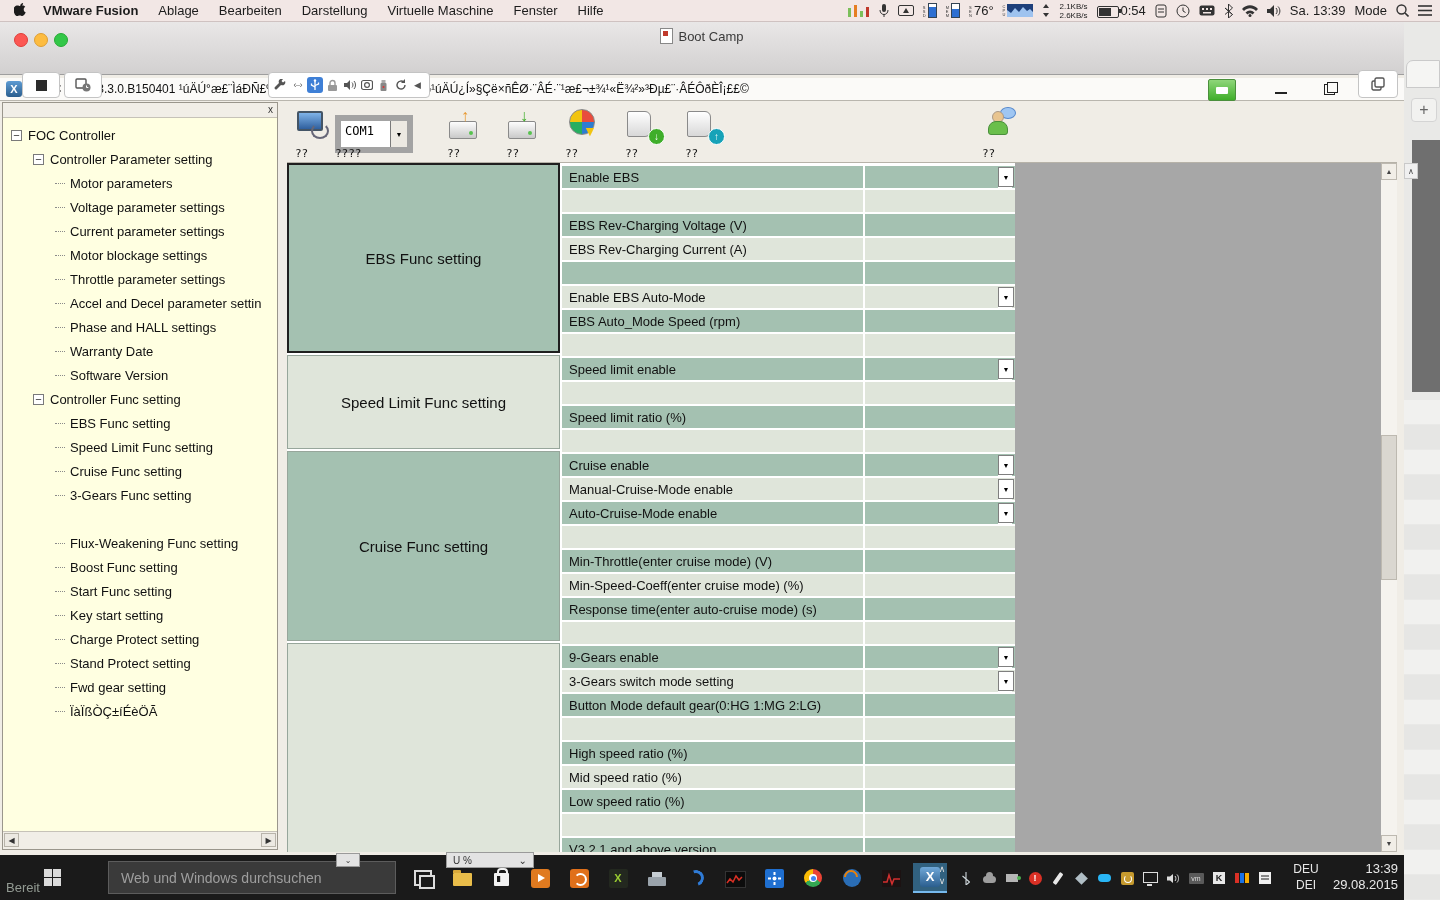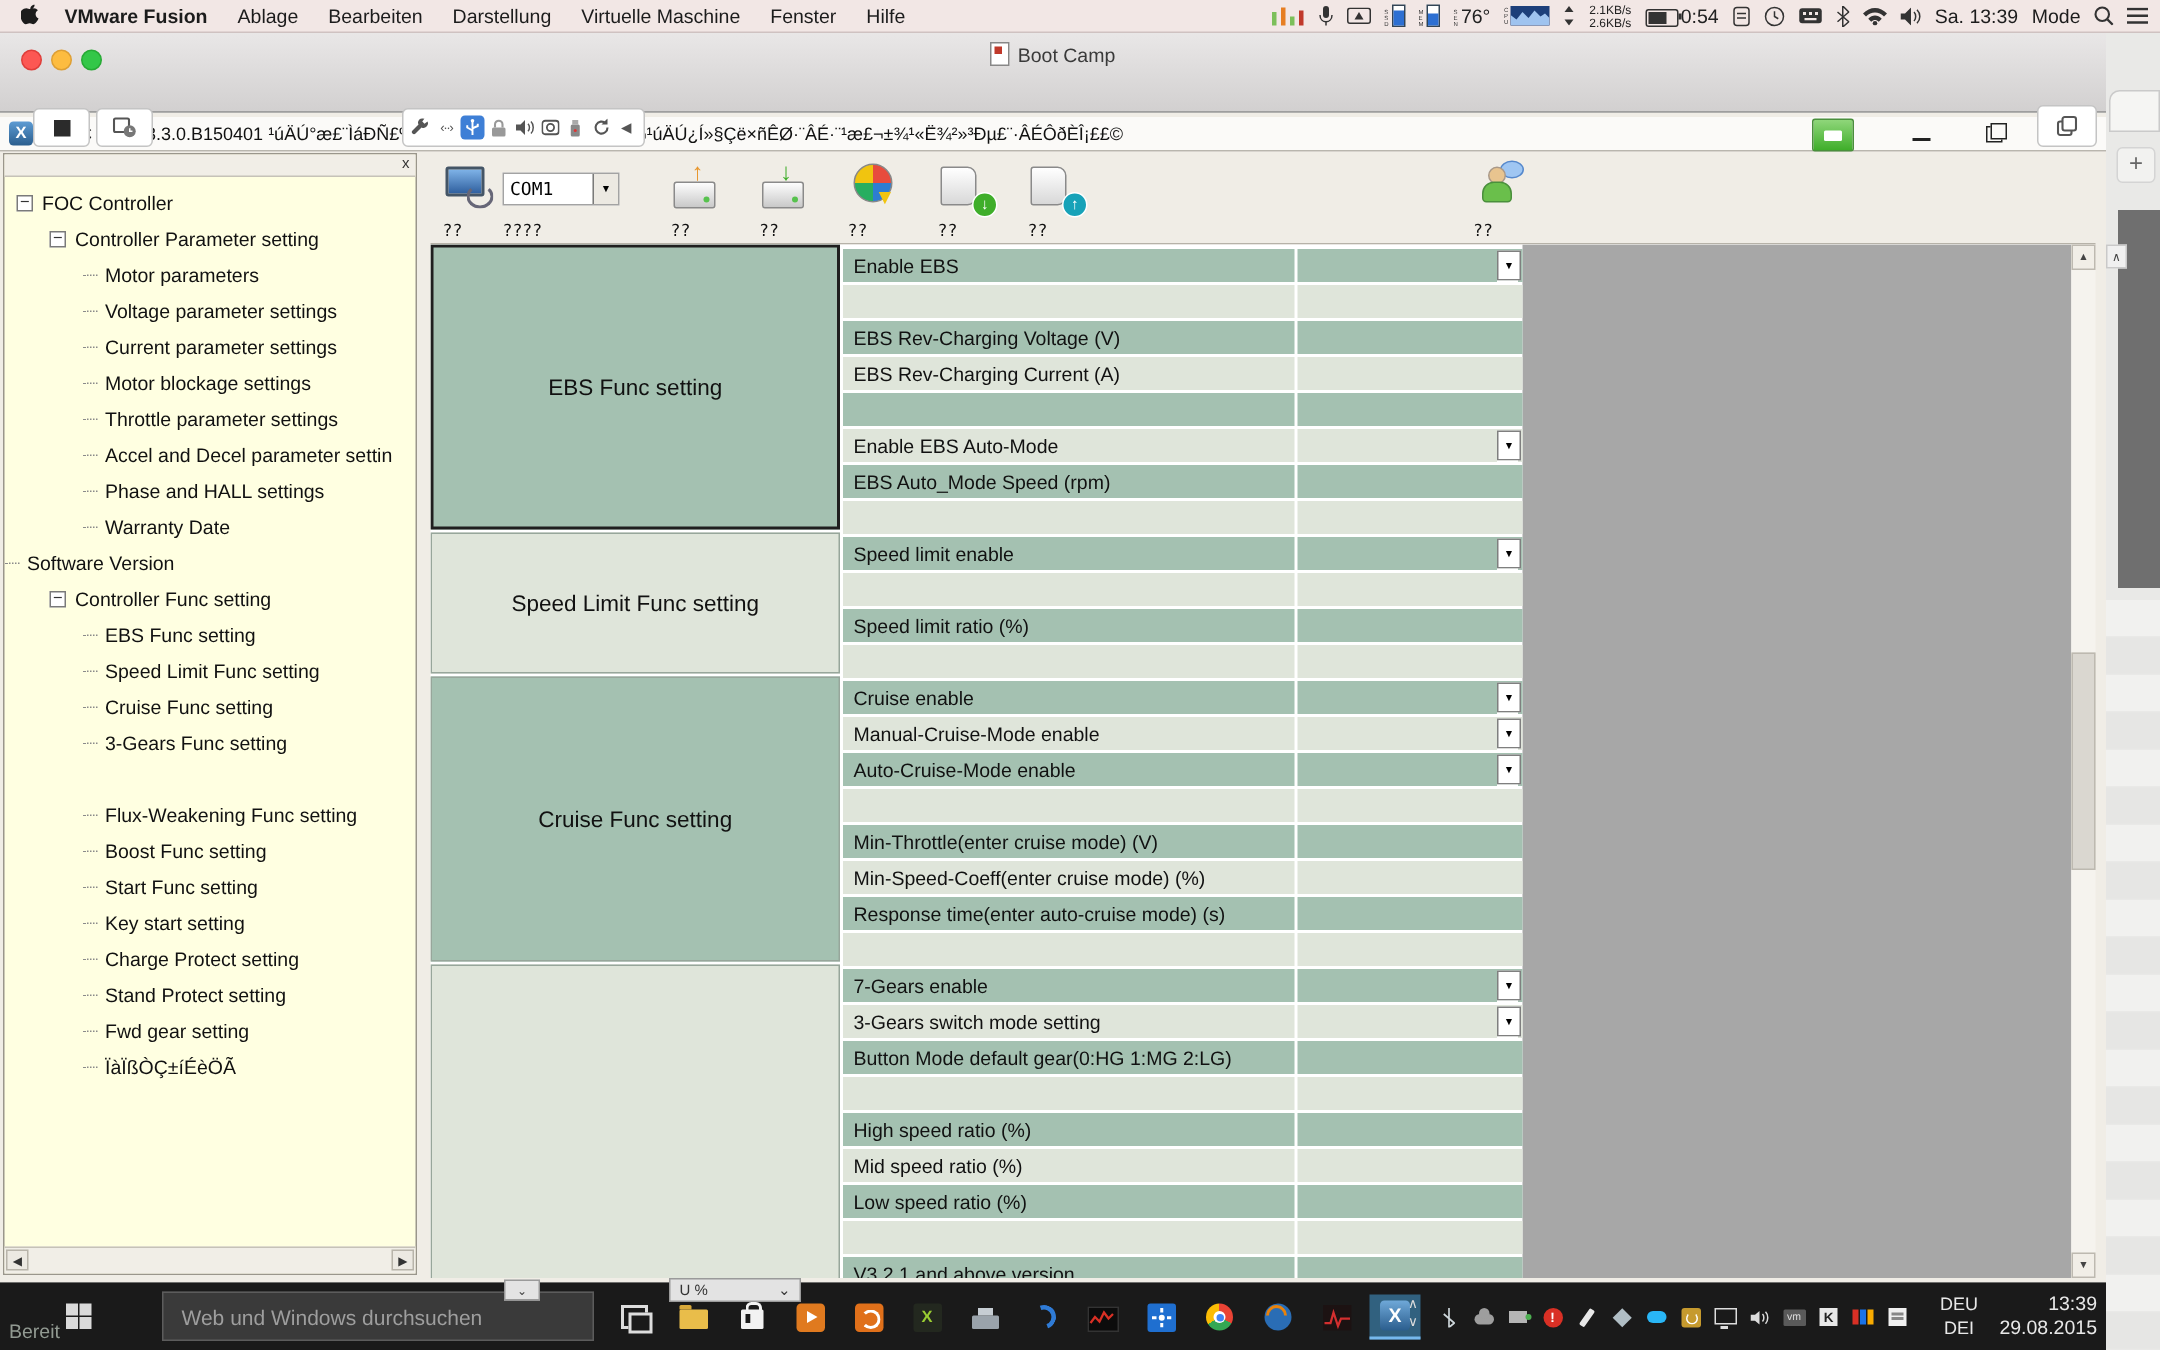--- a/index.html
+++ b/index.html
@@ -75,21 +75,21 @@
   .dash{width:10px;border-top:1px dotted #8a8a8a;margin-right:5px;flex:none;}
   .thsb{position:absolute;left:0;right:0;bottom:0;height:17px;background:#F1EEE7;border-top:1px solid #c6c2b8;}
   .thsb .ar{position:absolute;top:1px;width:15px;height:14px;background:#ECE9E2;border:1px solid #b8b4aa;
             font-size:8px;color:#333;display:flex;align-items:center;justify-content:center;box-sizing:border-box;}
   
   .rtoolbar{position:absolute;left:287px;top:103px;width:1110px;height:60px;background:#F0EDE6;
             border-bottom:1px solid #b6b2a8;box-sizing:border-box;z-index:6;}
   .titem{position:absolute;top:4px;width:60px;height:54px;}
   .tlab{position:absolute;left:0;right:0;top:40px;text-align:left;font-size:11px;color:#111;font-family:"DejaVu Sans Mono",monospace;}
   .ticon{position:absolute;left:2px;top:2px;width:32px;height:32px;}
-  .combo{position:absolute;left:0;top:8px;width:78px;height:22px;background:#fff;border:1px solid #a3a3a3;box-sizing:border-box;}
+  .combo{position:absolute;left:0;top:8px;width:78px;height:38px;background:#fff;border:6px solid #a3a3a3;box-sizing:border-box;}
   .combo .cv{position:absolute;left:4px;top:3px;font-family:"DejaVu Sans Mono",monospace;font-size:12px;color:#000;}
   .combo .cb{position:absolute;right:0;top:0;bottom:0;width:16px;background:#ECE9E2;border-left:1px solid #7a7a7a;
              display:flex;align-items:center;justify-content:center;font-size:7px;color:#000;}
   
   .drivebox{position:absolute;left:0;bottom:2px;width:26px;height:16px;background:linear-gradient(#fdfdfd,#c9c9c9);
             border:1px solid #8a8a8a;border-radius:2px;}
   .drivebox:after{content:"";position:absolute;right:3px;bottom:3px;width:4px;height:4px;border-radius:50%;background:#57c24e;}
   .uparr,.dnarr{position:absolute;left:12px;top:-2px;font-size:16px;font-weight:bold;}
   .pieic{position:absolute;left:2px;top:0;width:24px;height:24px;border-radius:50%;
          background:conic-gradient(#e84c3d 0 25%,#2d7dd2 25% 50%,#27ae60 50% 75%,#f1c40f 75% 100%);border:1px solid #888;}
@@ -490,21 +490,21 @@
           <span class="tlabel">Accel and Decel parameter settin</span>
         </div>
         <div class="tree-row" style="top: 198px; padding-left: 52px;">
           <span class="dash"></span>
           <span class="tlabel">Phase and HALL settings</span>
         </div>
         <div class="tree-row" style="top: 222px; padding-left: 52px;">
           <span class="dash"></span>
           <span class="tlabel">Warranty Date</span>
         </div>
-        <div class="tree-row" style="top: 246px; ">
+        <div class="tree-row" style="top: 246px; padding-left: 52px;">
           <span class="dash"></span>
           <span class="tlabel">Software Version</span>
         </div>
         <div class="tree-row" style="top: 270px; padding-left: 30px;">
           <span class="exp">−</span>
           <span class="tlabel">Controller Func setting</span>
         </div>
         <div class="tree-row" style="top: 294px; padding-left: 52px;">
           <span class="dash"></span>
           <span class="tlabel">EBS Func setting</span>
@@ -768,21 +768,21 @@
           <div class="vcell"></div>
         </div>
         <div class="prow t-light" style="top: 459px;">
           <div class="pcell">
             <span></span>
           </div>
           <div class="vcell"></div>
         </div>
         <div class="prow t-green" style="top: 483px;">
           <div class="pcell">
-            <span>7-Gears enable</span>
+            <span>9-Gears enable</span>
           </div>
           <div class="vcell">
             <span class="dd">▼</span>
           </div>
         </div>
         <div class="prow t-light" style="top: 507px;">
           <div class="pcell">
             <span>3-Gears switch mode setting</span>
           </div>
           <div class="vcell">

